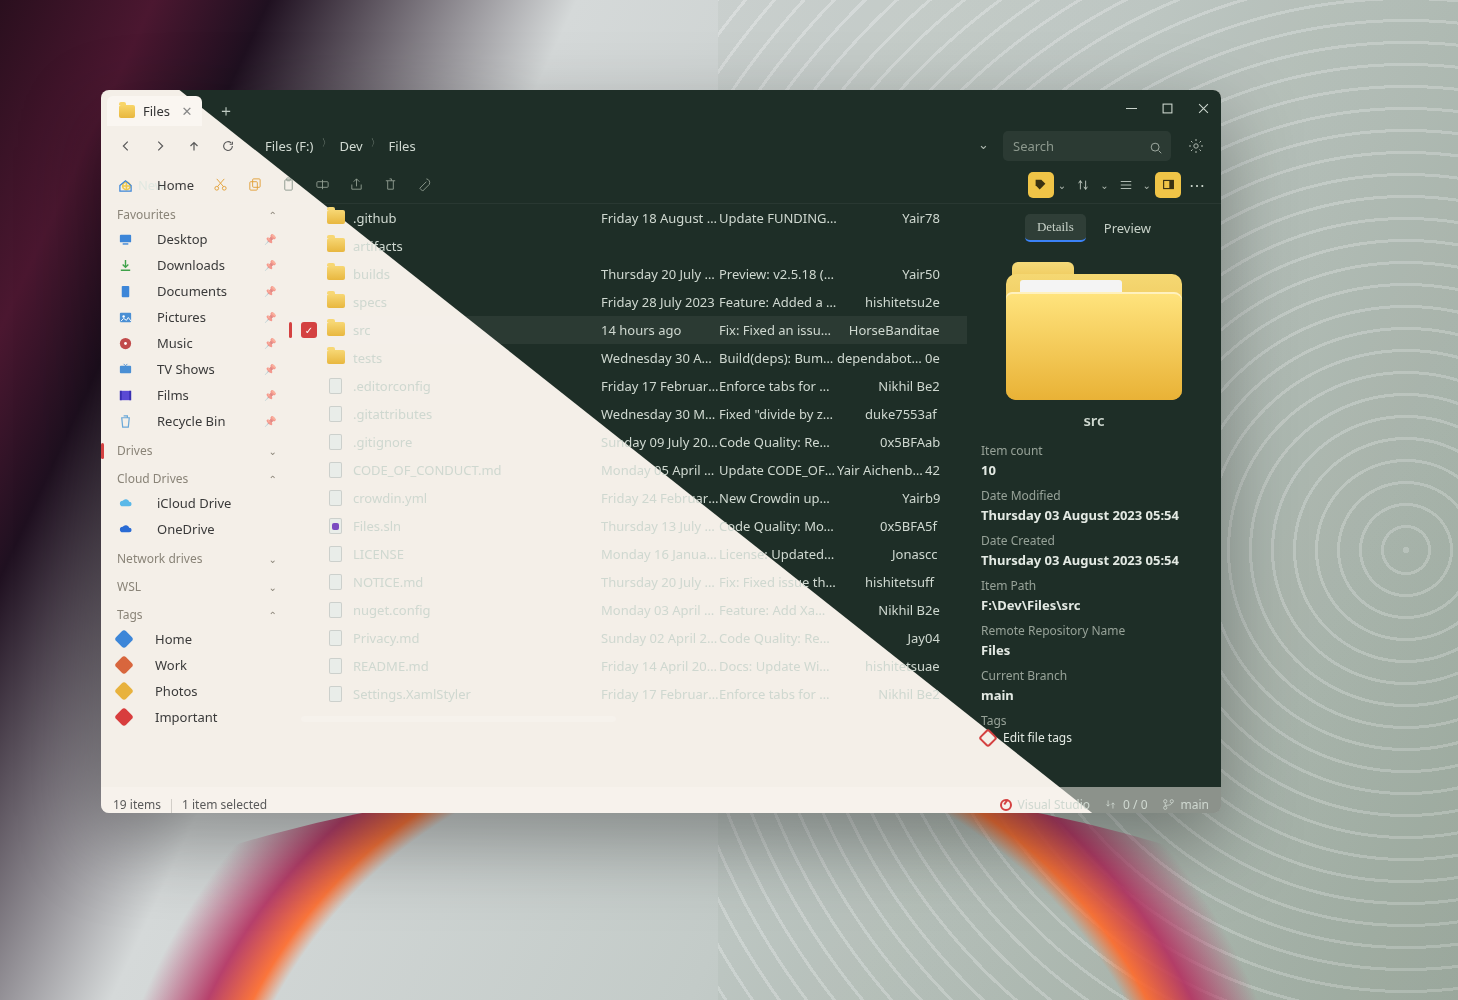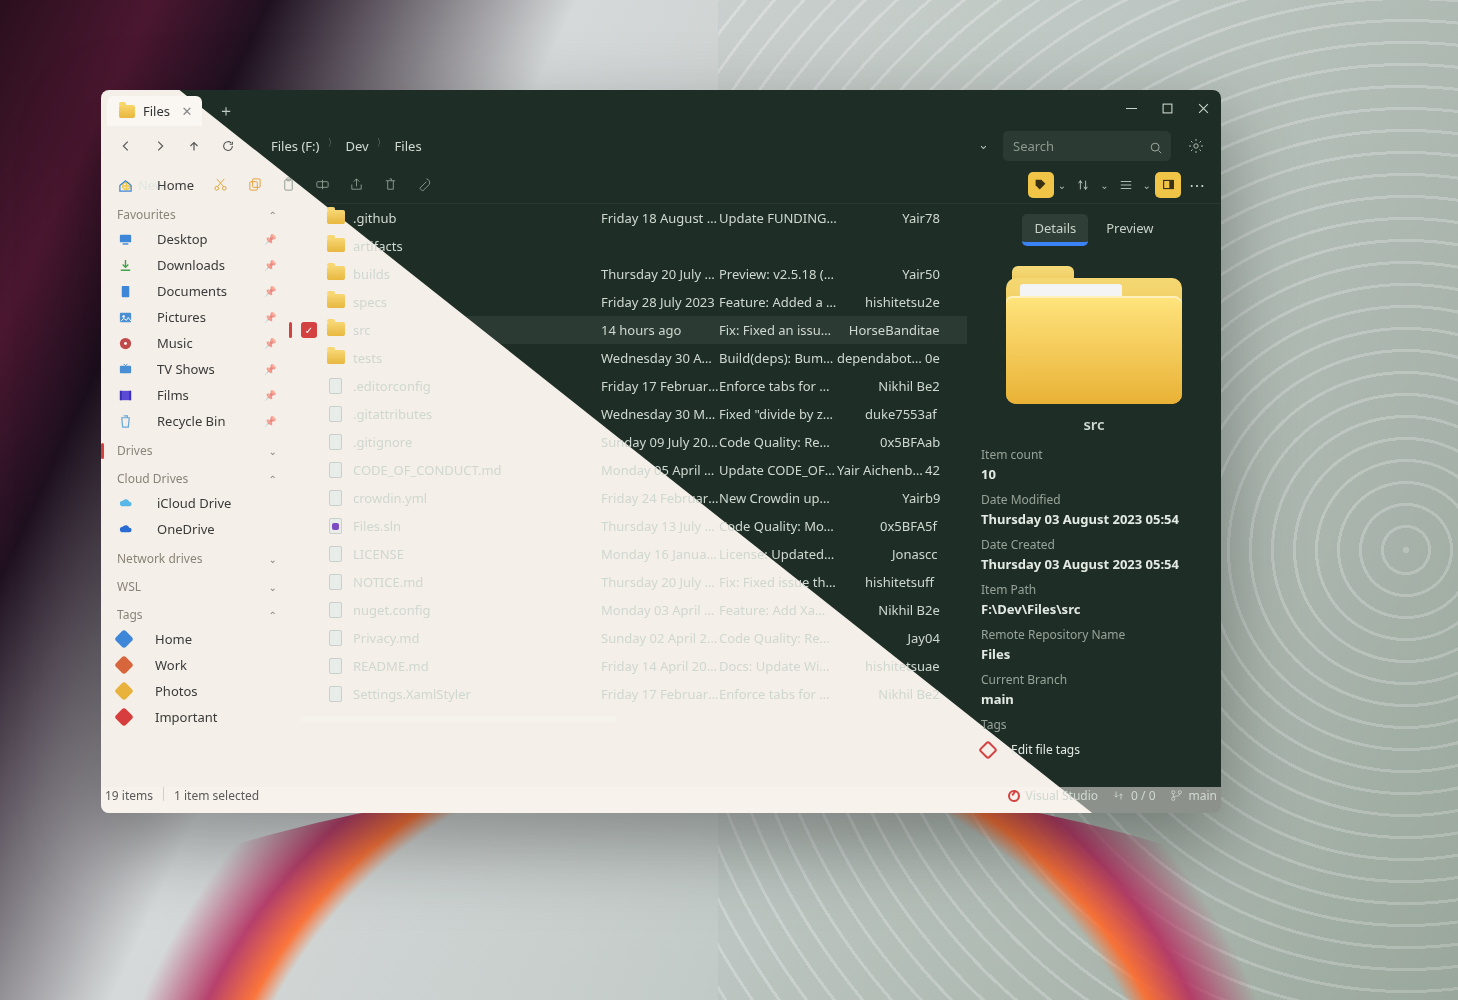--- a/index.html
+++ b/index.html
@@ -50,21 +50,21 @@
 .tab-add { margin-left:10px; margin-top:4px; width:28px; height:28px; display:flex; align-items:center; justify-content:center; color:#bfcac2; font-size:16px; }
 
 .win-controls { position:absolute; right:0; top:0; display:flex; }
 .win-btn { width:36px; height:36px; display:flex; align-items:center; justify-content:center; color:#c9d3cb; }
 .win-btn svg { width:11px; height:11px; }
 
 .navrow {
   position:relative; height:40px; display:flex; align-items:center; gap:4px; padding:0 10px;
 }
 .nav-btn { width:30px; height:30px; display:flex; align-items:center; justify-content:center; color:#5a5a5a; border-radius:4px; }
-.breadcrumb { display:flex; align-items:flex-start; gap:6px; font-size:13px; color:#d1dad2; margin-left:22px; flex:1; min-width:0; }
+.breadcrumb { display:flex; align-items:flex-start; gap:6px; font-size:13px; color:#d1dad2; margin-left:16px; flex:1; min-width:0; }
 .crumb { padding:2px 2px; }
 .crumb-sep { color:#8a968c; font-size:10px; }
 .crumb-drop { margin-left:auto; margin-right:10px; color:#aeb8af; }
 .search { position:relative; width:168px; height:30px; background:rgba(255,255,255,.06); border-radius:5px; display:flex; align-items:center; padding:0 30px 0 10px; }
 .search input { background:transparent; border:none; outline:none; color:#b9c4ba; font-size:13px; width:100%; }
 .search input::placeholder { color:#8c988d; }
 .search-icon { position:absolute; right:8px; top:7px; color:#aeb8af; }
 .settings-btn { width:30px; height:30px; display:flex; align-items:center; justify-content:center; color:#aeb8af; margin-left:6px; }
 
 .toolbar {
@@ -128,36 +128,36 @@
 .r-commit { flex:1; white-space:nowrap; overflow:hidden; text-overflow:ellipsis; }
 .hscroll { height:6px; background:rgba(255,255,255,.04); margin:8px 10px 0 12px; border-radius:3px; position:relative; }
 .hscroll-thumb { position:absolute; left:0; width:48%; top:0; bottom:0; background:rgba(255,255,255,.18); border-radius:3px; }
 
 
 .details {
   position:absolute; right:0; top:114px; bottom:26px; width:254px; padding:0 14px; color:#cfd8d0; font-size:12px;
 }
 .detail-tabs { display:flex; gap:6px; justify-content:center; padding:10px 0 6px; }
 .detail-tab { padding:5px 12px; border-radius:5px; color:#c7d1c8; font-size:13px; }
-.detail-tab.active { background:rgba(255,255,255,.08); border-bottom:4px solid #3b82f6; }
+.detail-tab.active { background:rgba(255,255,255,.08); border-bottom:2px solid #3b82f6;font-family:Liberation Serif, serif; }
 .big-folder { width:176px; height:138px; margin:14px auto 10px; position:relative; }
 .big-folder .back { position:absolute; inset:0; top:12px; background:linear-gradient(#f5d873,#e3ad35); border-radius:10px; }
 .big-folder .tab3 { position:absolute; left:6px; top:0; width:62px; height:18px; background:linear-gradient(#f5da7a,#efc95a); border-radius:6px 6px 0 0; }
 .big-folder .paper { position:absolute; left:14px; top:18px; right:60px; height:20px; background:#f4f4f4; border-radius:3px 3px 0 0; }
 .big-folder .front { position:absolute; left:0; right:0; bottom:0; top:30px; background:linear-gradient(#ffe47e,#e9b236); border-radius:6px 8px 10px 10px; box-shadow:inset 0 2px 0 rgba(255,255,255,.5); }
 .detail-title { text-align:center; font-size:15px; font-weight:600; margin-bottom:12px; }
 .detail-field-label { color:#97a298; margin-top:8px; }
 .detail-field-value { color:#e3e9e3; margin-top:2px; font-size:13px;font-weight:bold; }
-.edit-tags { display:flex; align-items:center; gap:16px; margin-top:8px; color:#e3e9e3; }
+.edit-tags { display:flex; align-items:center; gap:8px; margin-top:0; color:#e3e9e3; }
 .edit-tags .tag-ic { width:14px; height:14px; border:2px solid #d44141; border-radius:3px; transform:rotate(45deg); }
 
 
 .statusbar {
   position:absolute; left:0; right:0; bottom:0; height:26px;
-  display:flex; align-items:flex-start; padding:0 4px; font-size:12px; color:#5a5a5a;
+  display:flex; align-items:flex-end; padding:0 12px; font-size:12px; color:#5a5a5a;
   background:rgba(250,246,240,.5);
 }
 .statusbar .sep { width:1px; height:14px; background:rgba(0,0,0,.15); margin:0 10px; }
 .statusbar .right { margin-left:auto; display:flex; align-items:center; gap:14px; color:#cfd8d0; }
 .statusbar .right .grp { display:flex; align-items:center; gap:6px; }
 .vs-dot { width:12px; height:12px; border:2px solid #d44141; border-radius:50%; position:relative; }
 .vs-dot::after { content:""; position:absolute; left:3px; top:-2px; width:2px; height:6px; background:#d44141; transform:rotate(35deg); }
 
 </style>
 </head>

